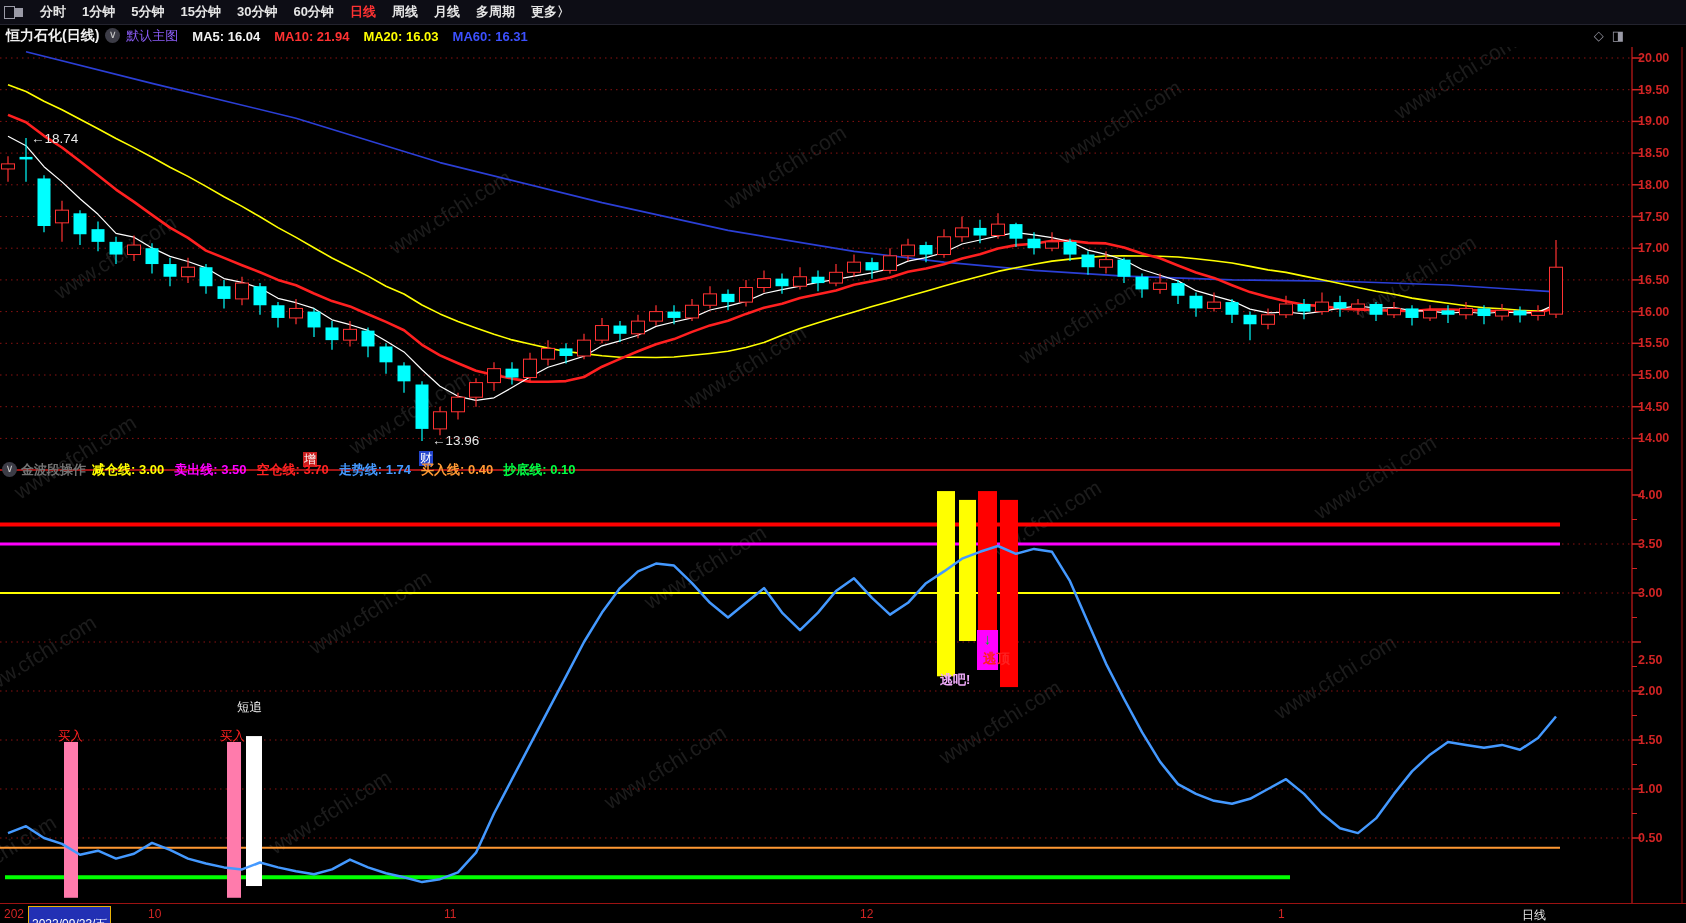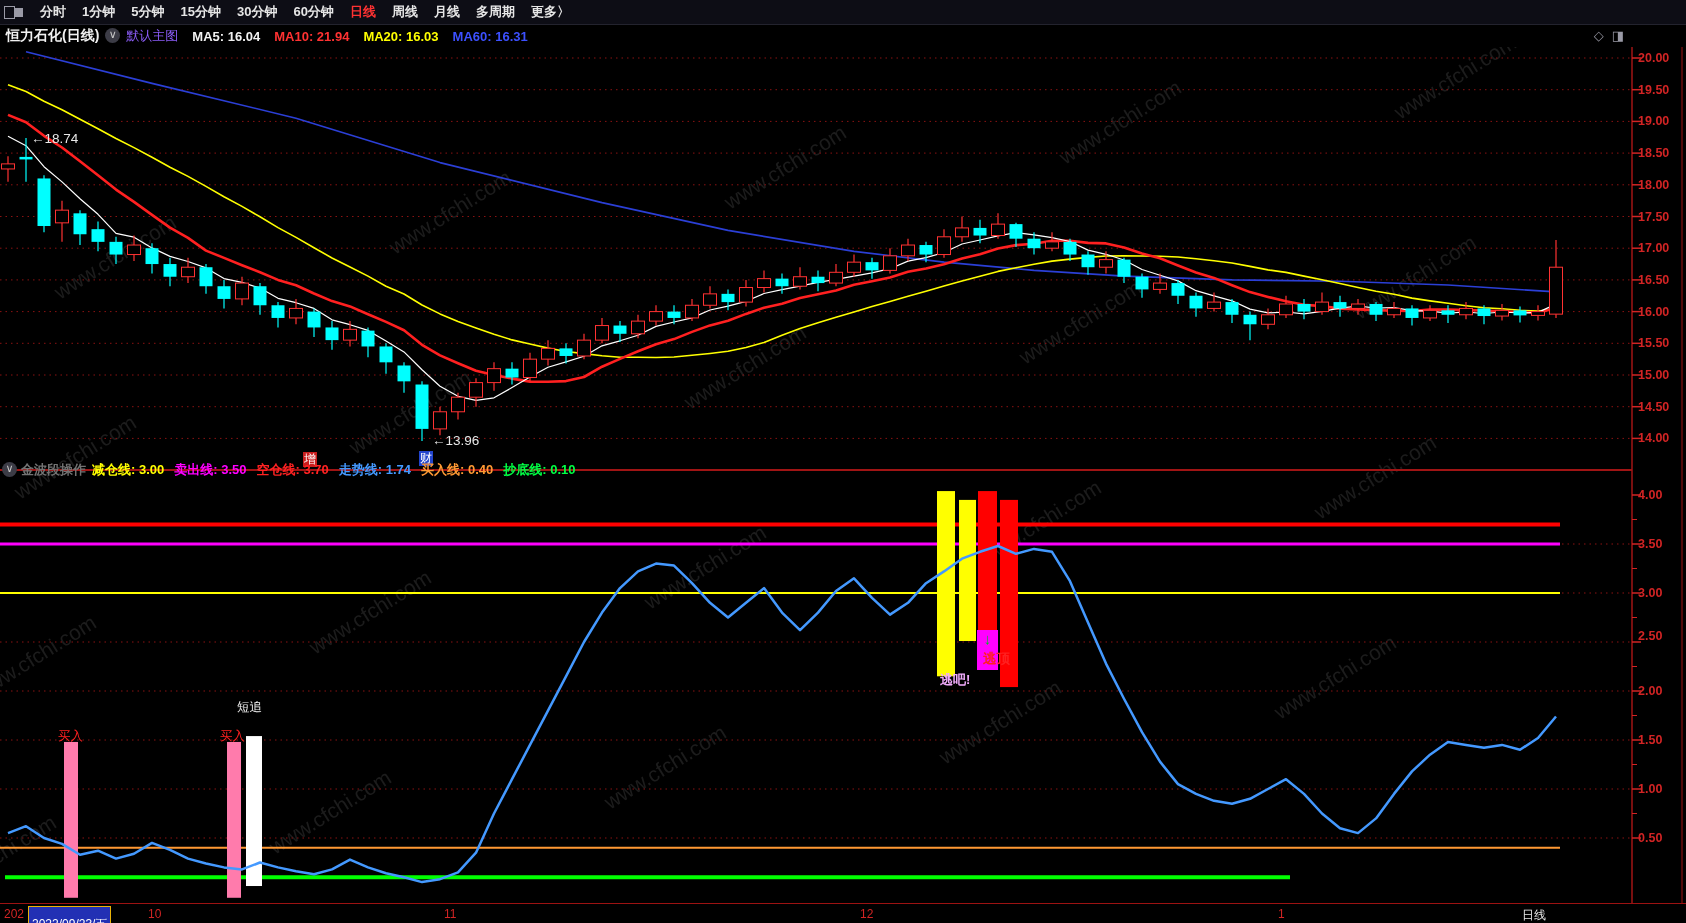--- a/index.html
+++ b/index.html
@@ -422,18 +422,18 @@
     <div class="axlabel" style="top: 241.2px;">17.00</div>
     <div class="axlabel" style="top: 272.9px;">16.50</div>
     <div class="axlabel" style="top: 304.6px;">16.00</div>
     <div class="axlabel" style="top: 336.3px;">15.50</div>
     <div class="axlabel" style="top: 368px;">15.00</div>
     <div class="axlabel" style="top: 399.7px;">14.50</div>
     <div class="axlabel" style="top: 431.4px;">14.00</div>
     <div class="axlabel" style="top: 488px;">4.00</div>
     <div class="axlabel" style="top: 537px;">3.50</div>
     <div class="axlabel" style="top: 586px;">3.00</div>
-    <div class="axlabel" style="top: 629px;">2.50</div>
+    <div class="axlabel" style="top: 653px;">2.50</div>
     <div class="axlabel" style="top: 684px;">2.00</div>
     <div class="axlabel" style="top: 733px;">1.50</div>
     <div class="axlabel" style="top: 782px;">1.00</div>
     <div class="axlabel" style="top: 831px;">0.50</div>
   </div>
 
 </body></html>

